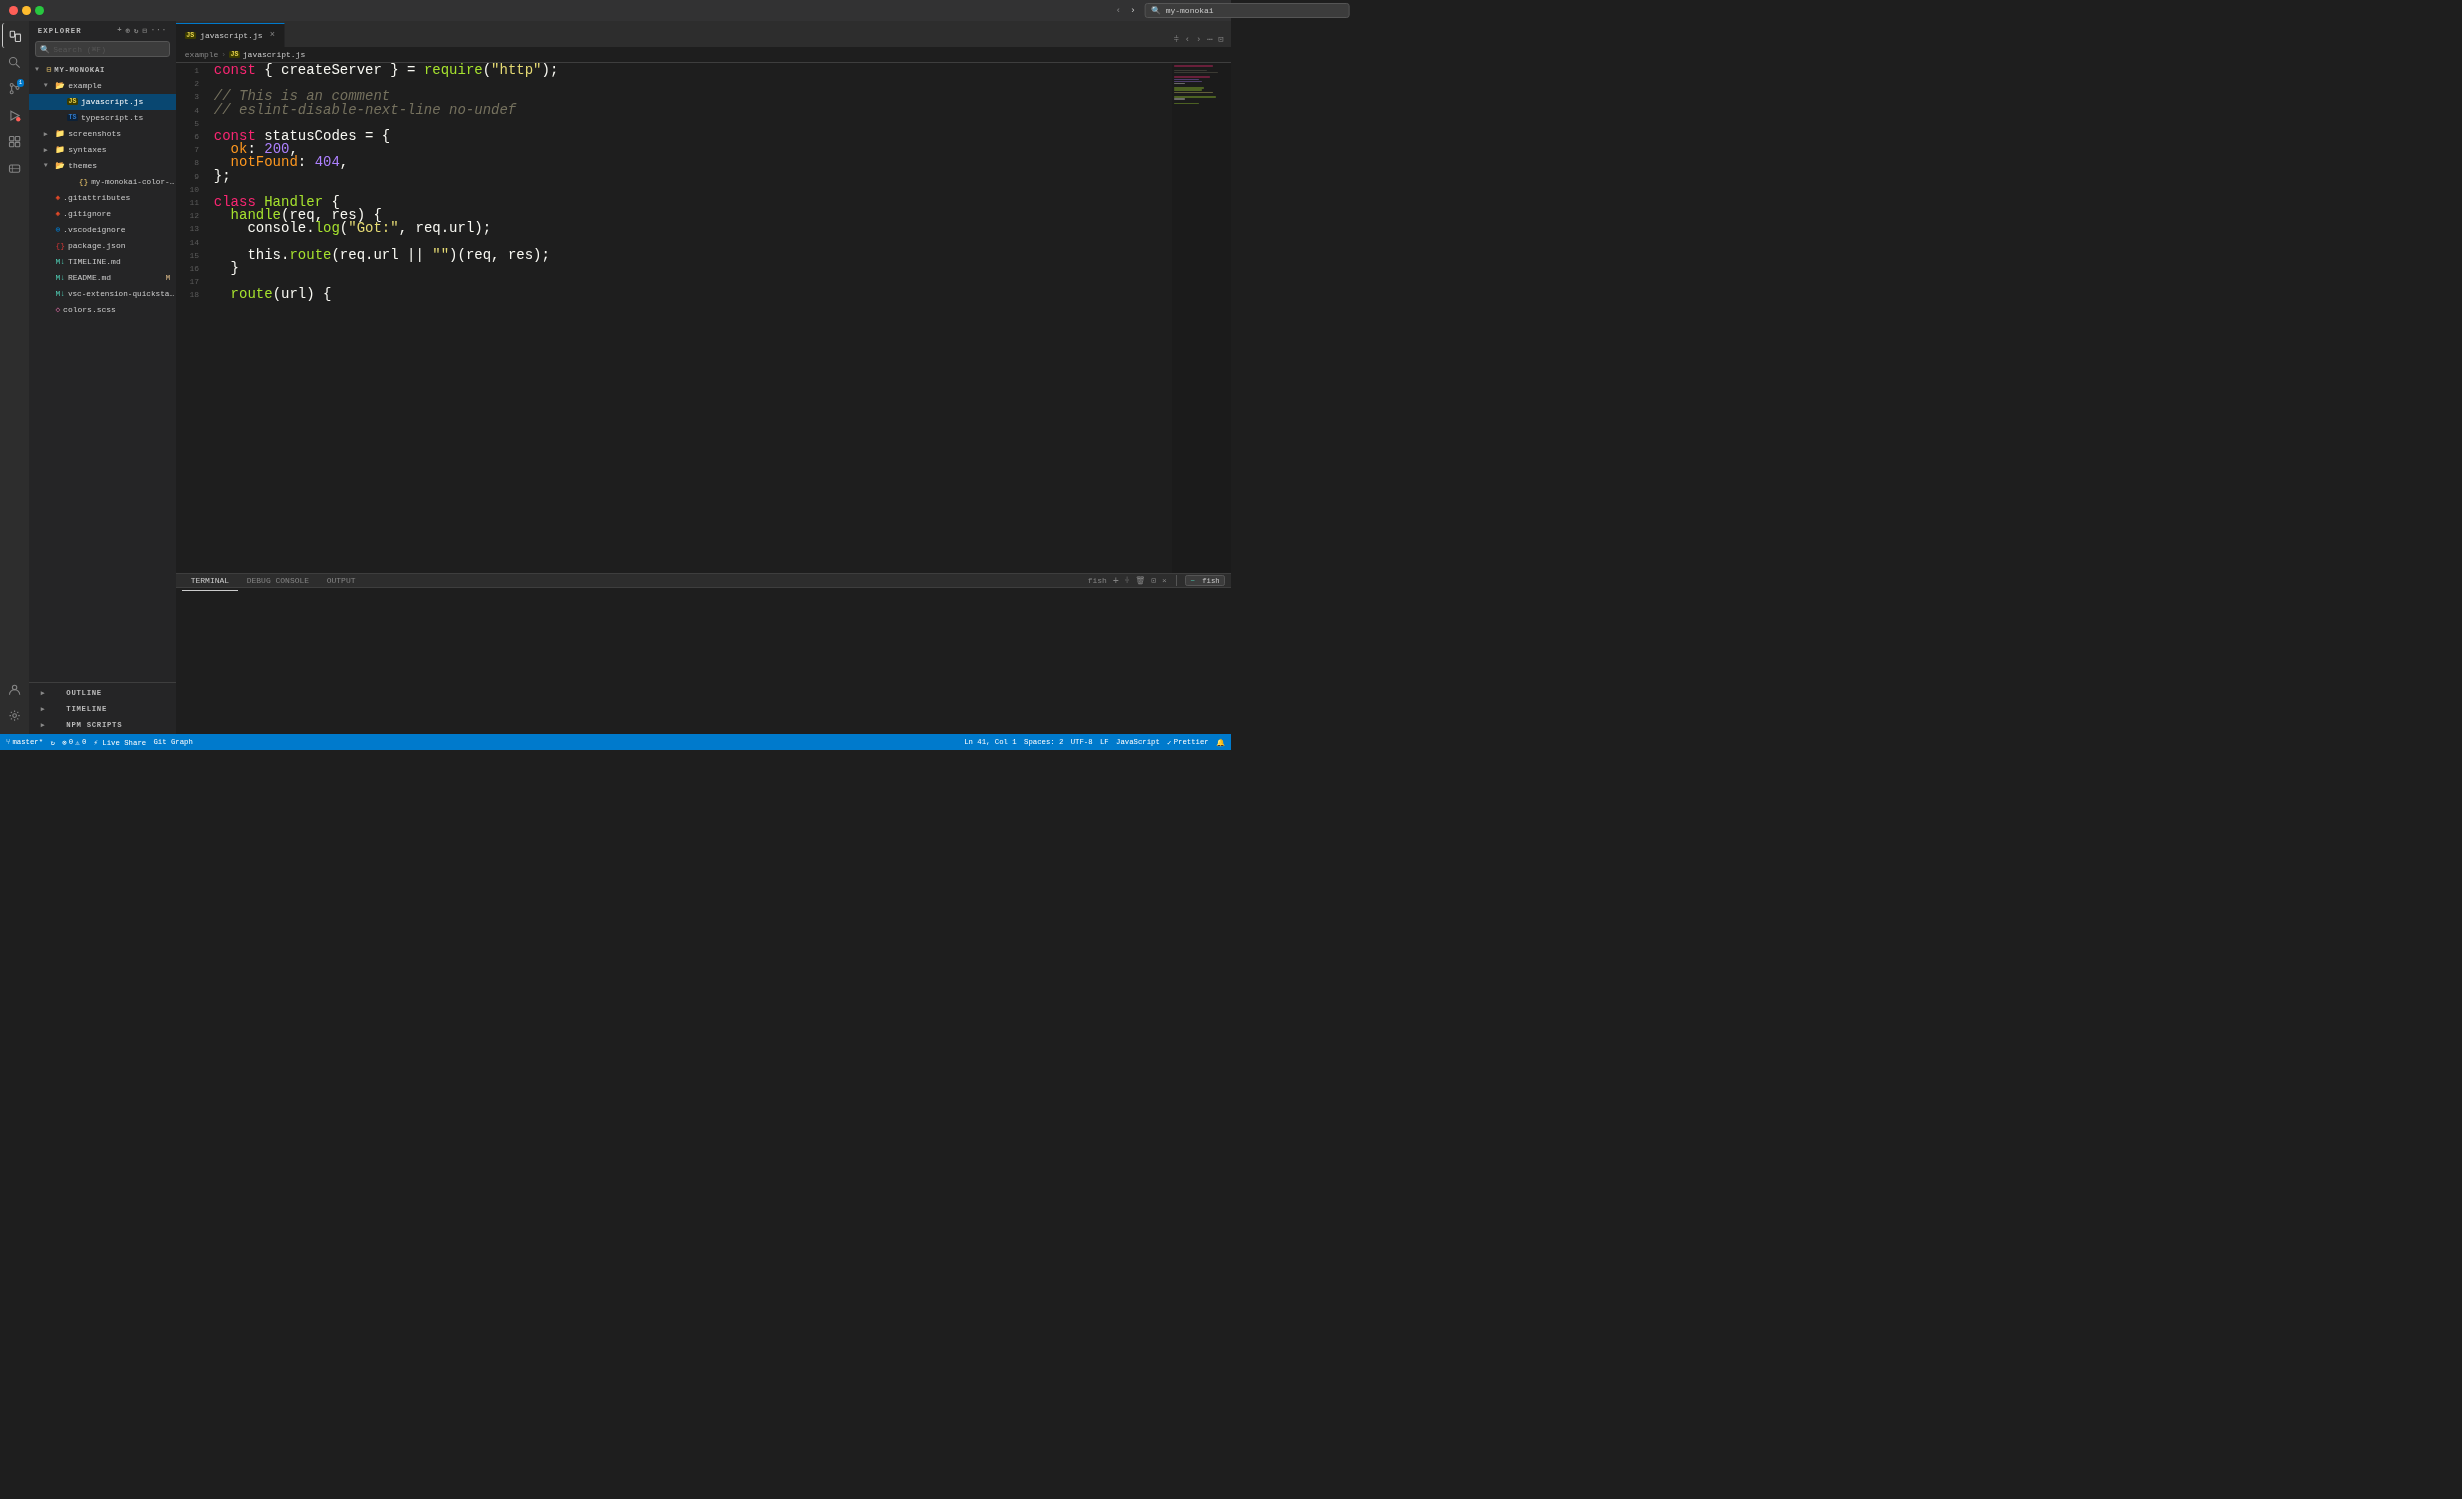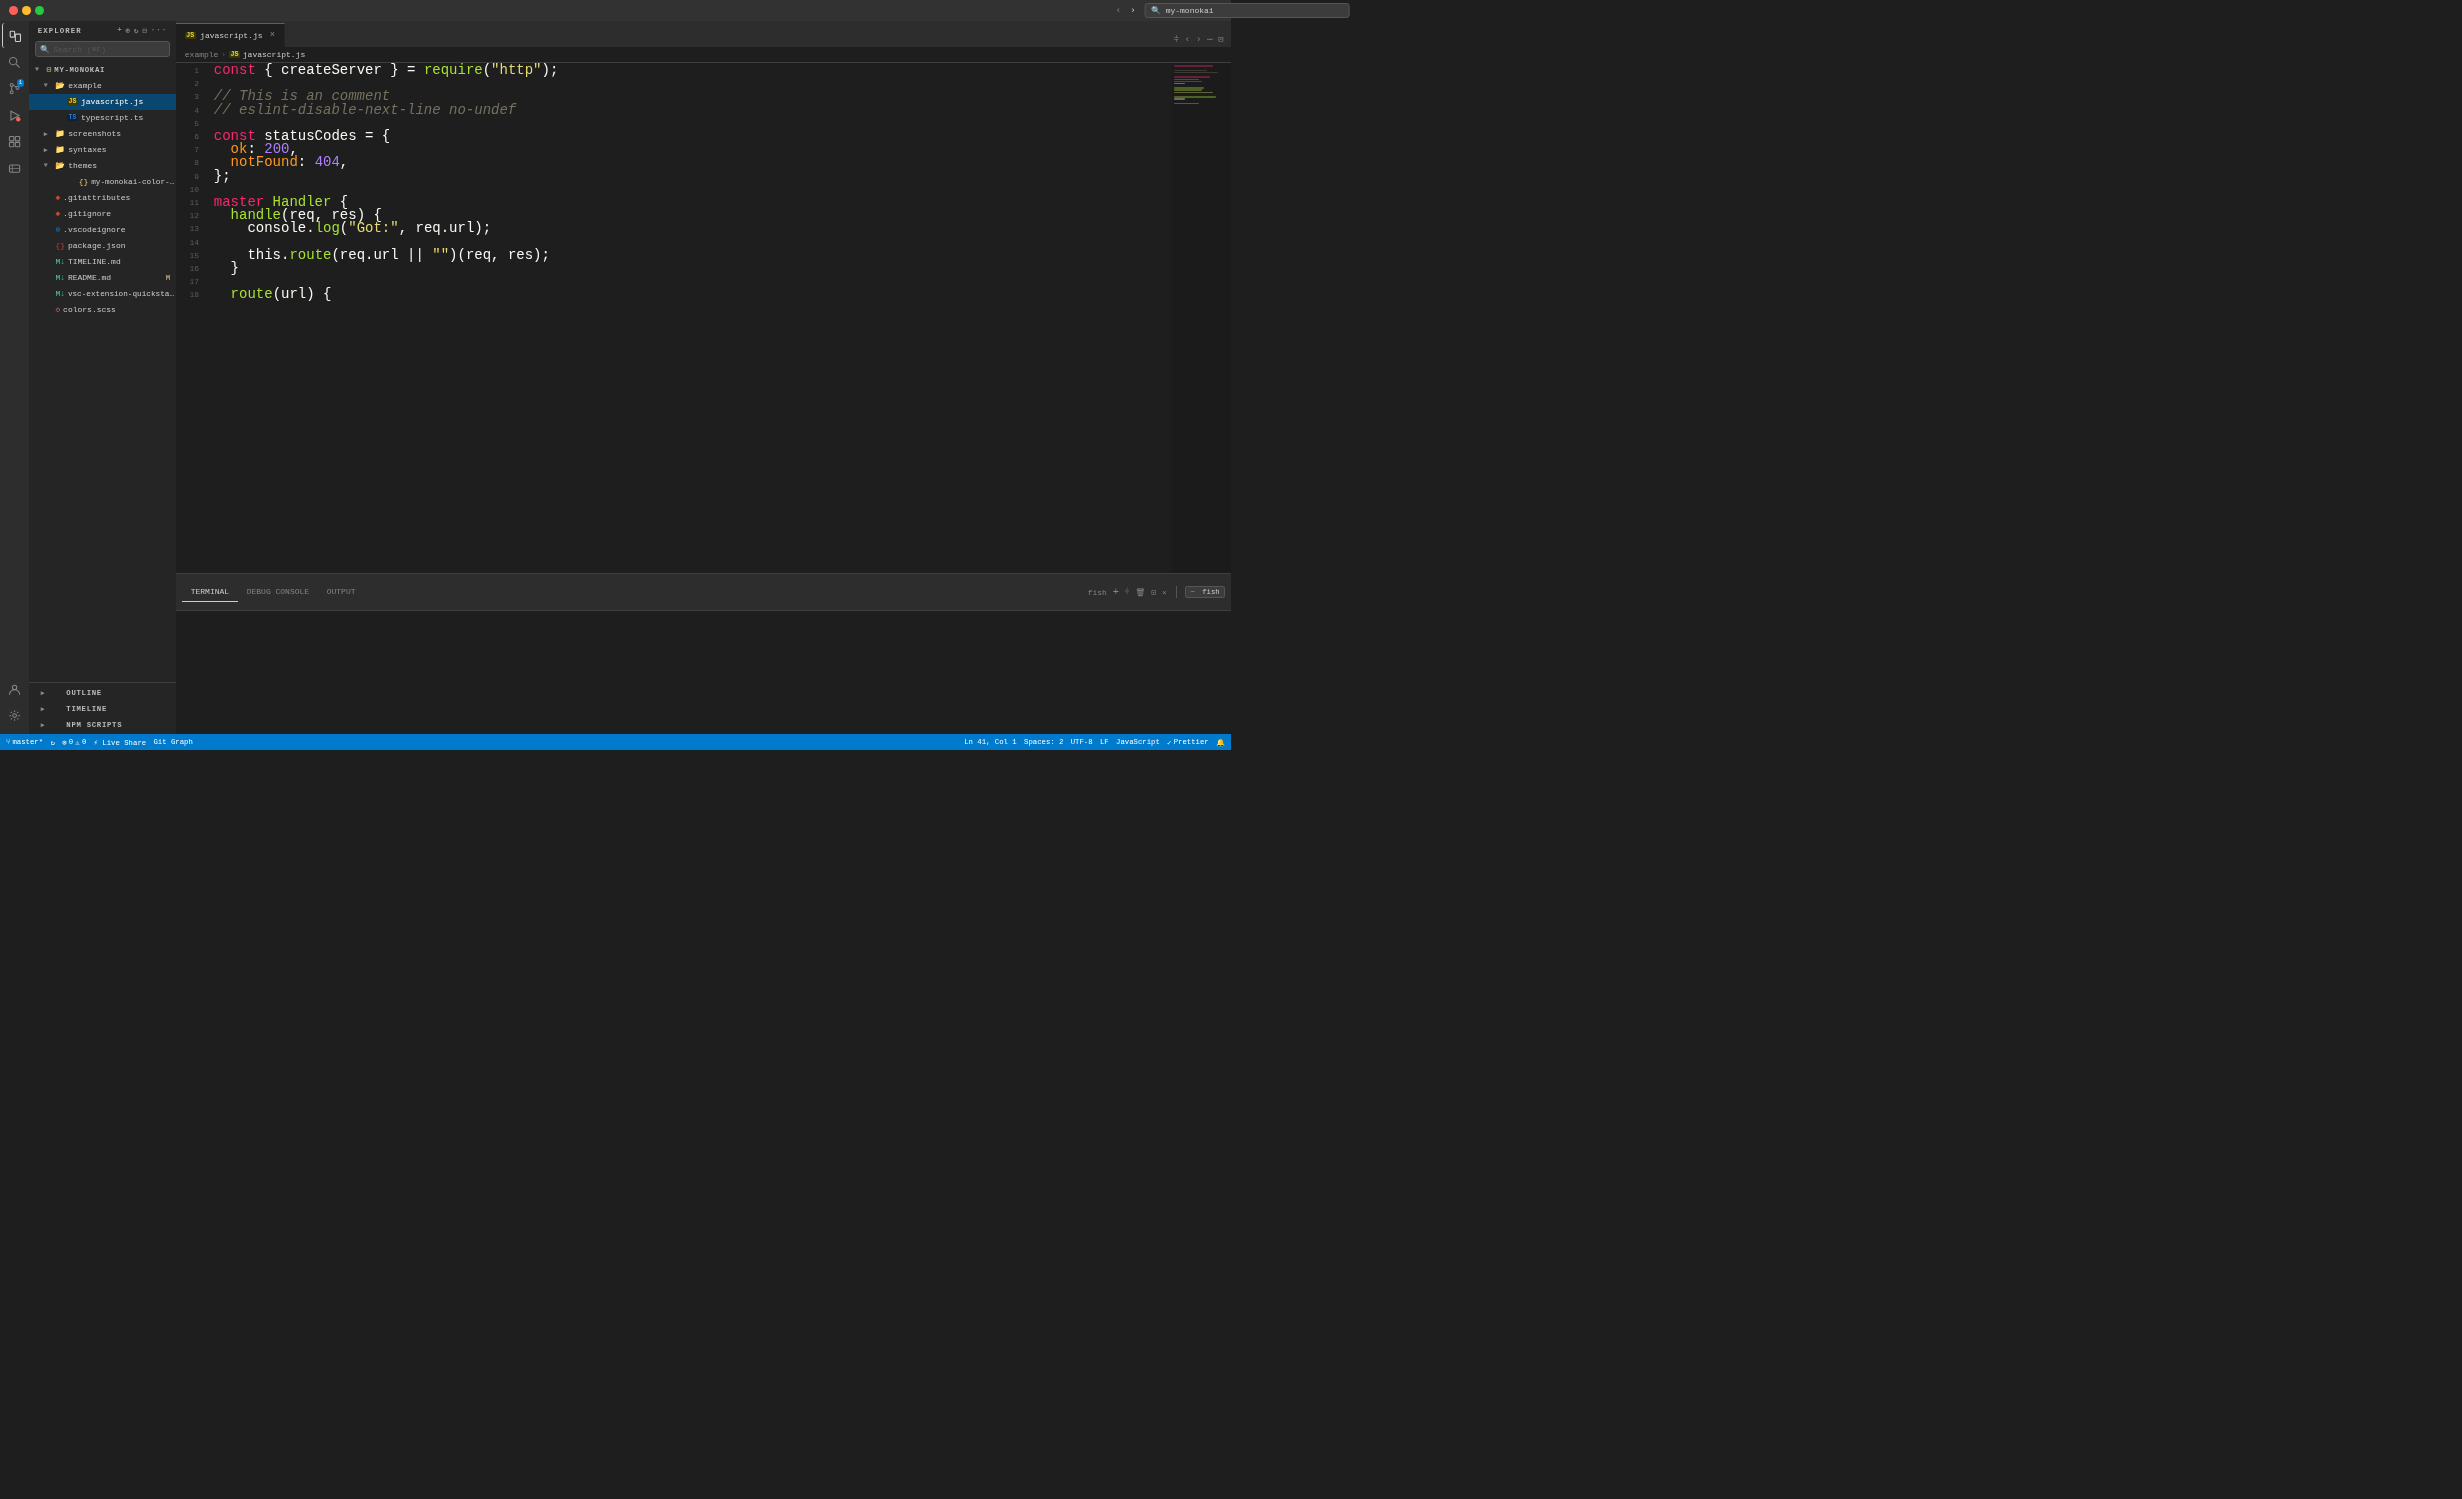--- a/index.html
+++ b/index.html
@@ -327,21 +327,21 @@
     
     .panel {
       height: 161px;
       background: #1e1e1e;
       border-top: 0.7px solid #3e3e3e;
       display: flex;
       flex-direction: column;
       flex-shrink: 0;
     }
     .panel-tabs {
-      height: 37px;
+      height: 14px;
       background: #2d2d2d;
       display: flex;
       align-items: center;
       padding: 0 5.9px;
       gap: 2px;
       border-bottom: 0.7px solid #3e3e3e;
       justify-content: space-between;
     }
     .panel-tab-group { display: flex; align-items: center; }
     .panel-tab {
@@ -702,21 +702,21 @@
             <span class="var">  </span><span class="prop">notFound</span><span class="var">: </span><span class="num">404</span><span class="punc">,</span>
           </div>
 
           <div class="code-line">
             <span class="var">};</span>
           </div>
 
           <div class="code-line">&nbsp;</div>
 
           <div class="code-line">
-            <span class="kw">master </span><span class="cls">Handler</span><span class="var"> {</span>
+            <span class="kw">class </span><span class="cls">Handler</span><span class="var"> {</span>
           </div>
 
           <div class="code-line">
             <span class="var">  </span><span class="fn">handle</span><span class="var">(req, res) {</span>
           </div>
 
           <div class="code-line">
             <span class="var">    console.</span><span class="fn">log</span><span class="punc">(</span><span class="str">"Got:"</span><span class="var">, req.url);</span>
           </div>
 

